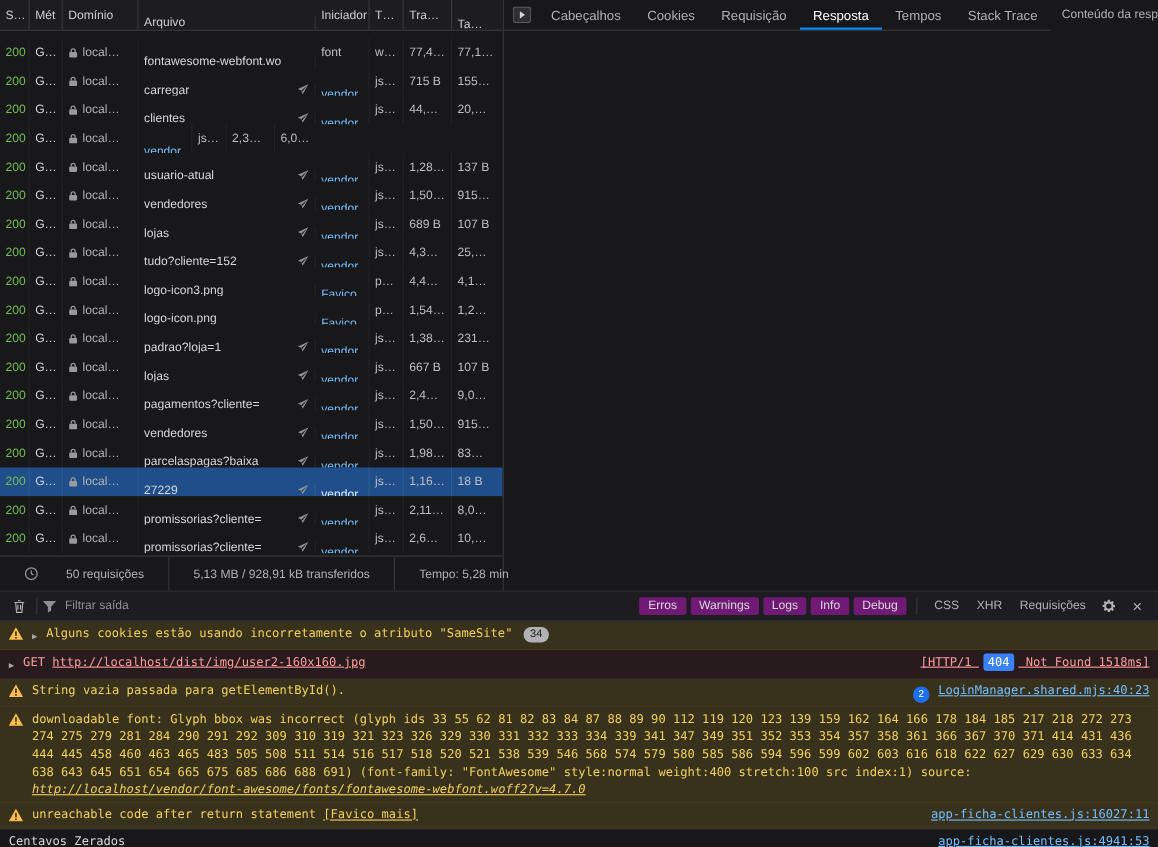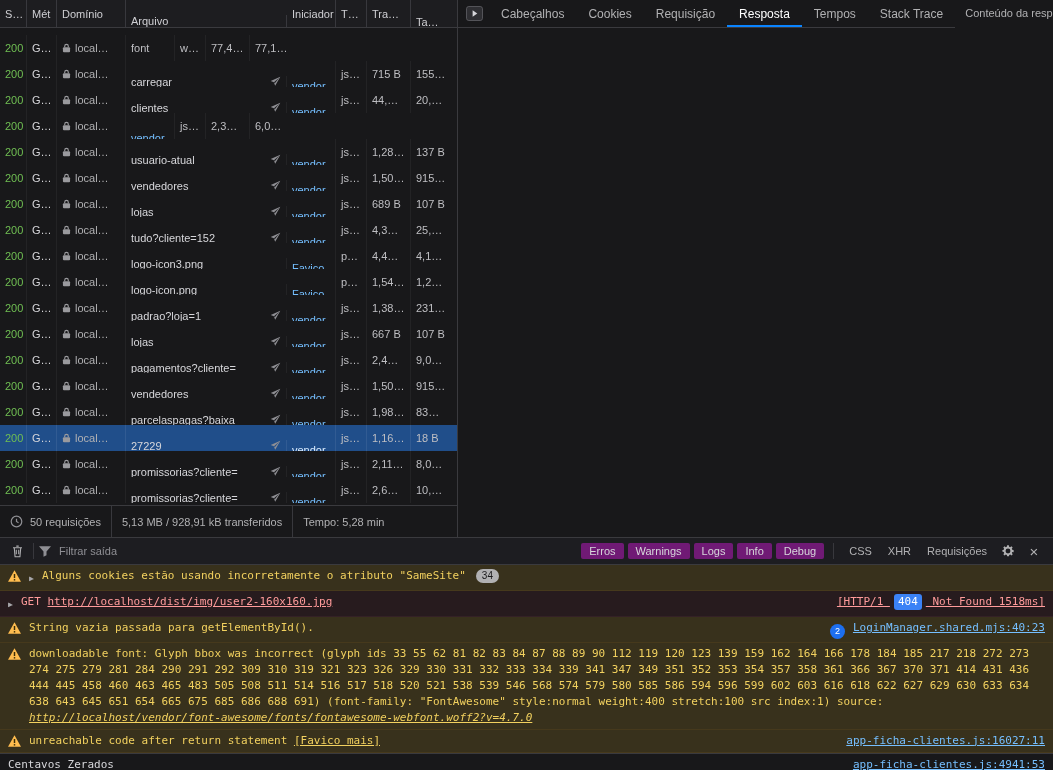--- a/index.html
+++ b/index.html
@@ -33,21 +33,21 @@
   .net-row .domain-text { color:#b1b1b3; margin-left:4px; }
   .net-row.selected { background:#204e8a; }
   .net-row.selected .cell { border-right-color:rgba(255,255,255,0.08); }
   .net-row.selected .link { color:#d9ecff; }
   .link { color:#75bfff; text-decoration:underline; cursor:pointer;margin-top:24px; }
   .file-cell-inner { display:flex; align-items:center; width:100%; }
   .send-ic { margin-left:auto; flex:none; display:flex; align-items:center; padding-left:4px; }
   .lock-ic { flex:none; display:flex; align-items:center; }
 
   .net-footer { height:32px; flex:none; border-top:1px solid #3a3a3e; display:flex; align-items:stretch; font-size:11px; color:#b1b1b3; }
-  .footer-seg { display:flex; align-items:center; padding:0 10px; border-right:1px solid #38383d; gap:7px; white-space:nowrap; }
+  .footer-seg { display:flex; align-items:center; padding:0 22px; border-right:1px solid #38383d; gap:25px; white-space:nowrap; }
   .footer-seg:last-child { border-right:none; }
 
   
   .net-right { flex:1; min-width:0; display:flex; flex-direction:row; }
   .detail-tabs { height:28px; flex:none; display:flex; align-items:stretch; border-bottom:1px solid #3a3a3e; padding-left:4px; }
   .tab-icon-wrap { display:flex; align-items:center; padding:0 6px 0 4px; cursor:pointer; }
   .detail-tab { padding:0 12px; display:flex; align-items:center; font-size:12px; color:#b1b1b3; cursor:pointer; }
   .detail-tab.active { color:#ffffff; box-shadow: inset 0 -2px 0 #0a84ff; }
 
   .response-toolbar { height:26px; flex:none; display:flex; align-items:center; padding:0 10px; font-size:11px; color:#b1b1b3; }
@@ -111,20 +111,25 @@
             <span class="cell w-status status">200</span>
             <span class="cell w-method method">G…</span>
             <span class="cell w-domain">
               <span class="lock-ic">
                 <svg width="9" height="10" viewBox="0 0 12 14">
                   <rect x="1" y="6" width="10" height="7" rx="1.5" fill="#9a9a9e"></rect>
                   <path d="M3.5 6V4.5a2.5 2.5 0 0 1 5 0V6" fill="none" stroke="#9a9a9e" stroke-width="1.6"></path>
                 </svg>
               </span>
               <span class="domain-text">local…</span>
+            </span>
+            <span class="cell w-file">
+              <span class="file-cell-inner">
+                <span class="file-name">fontawesome-webfont.wo</span>
+              </span>
             </span>
             <span class="cell w-init">
               <span>font</span>
             </span>
             <span class="cell w-type">w…</span>
             <span class="cell w-transf">77,4…</span>
             <span class="cell w-size">77,1…</span>
           </div>
           <div class="net-row">
             <span class="cell w-status status">200</span>

